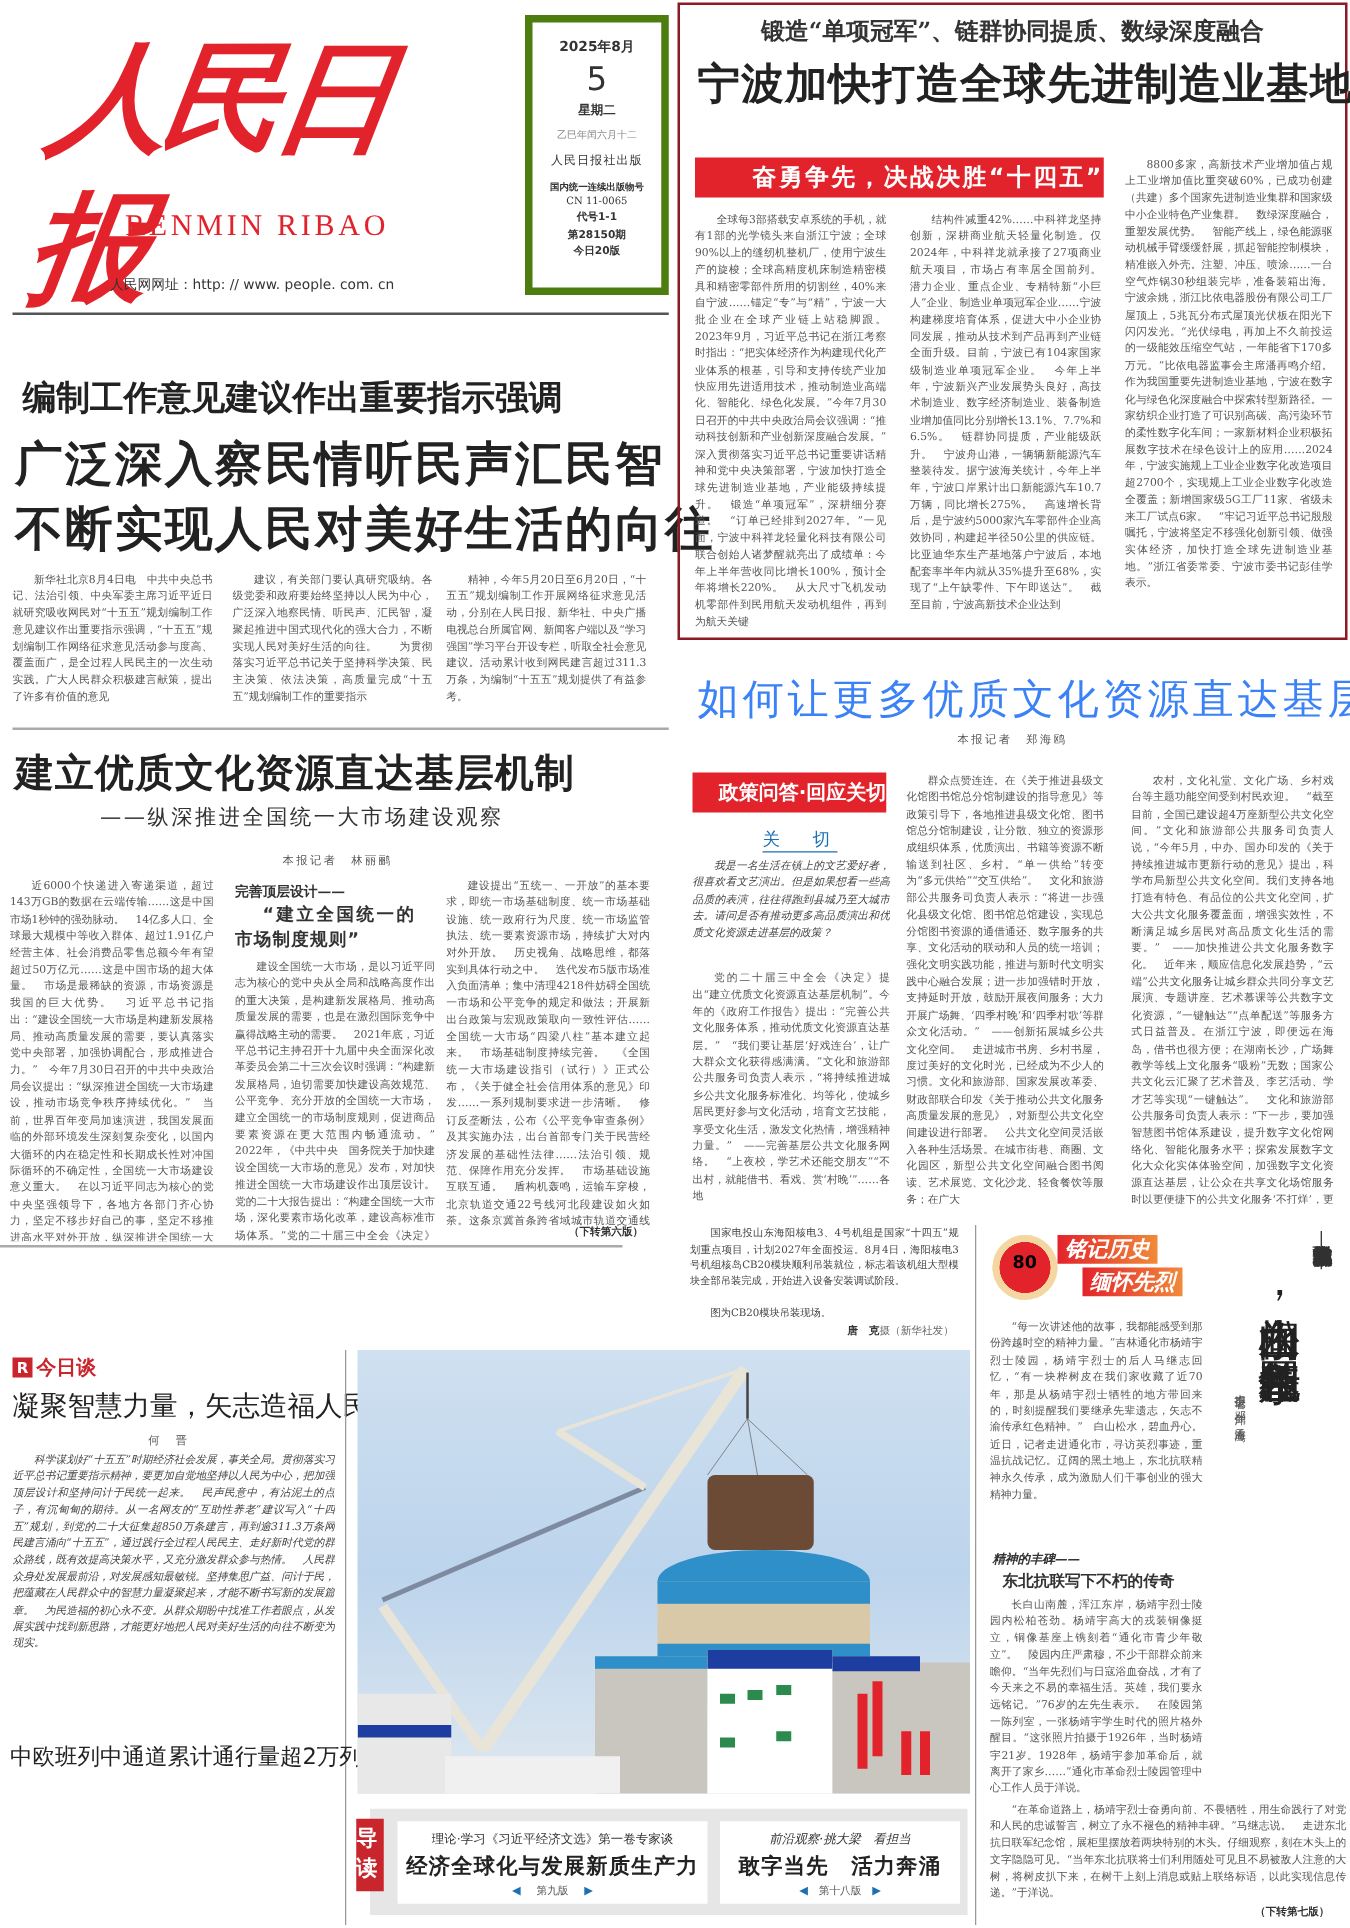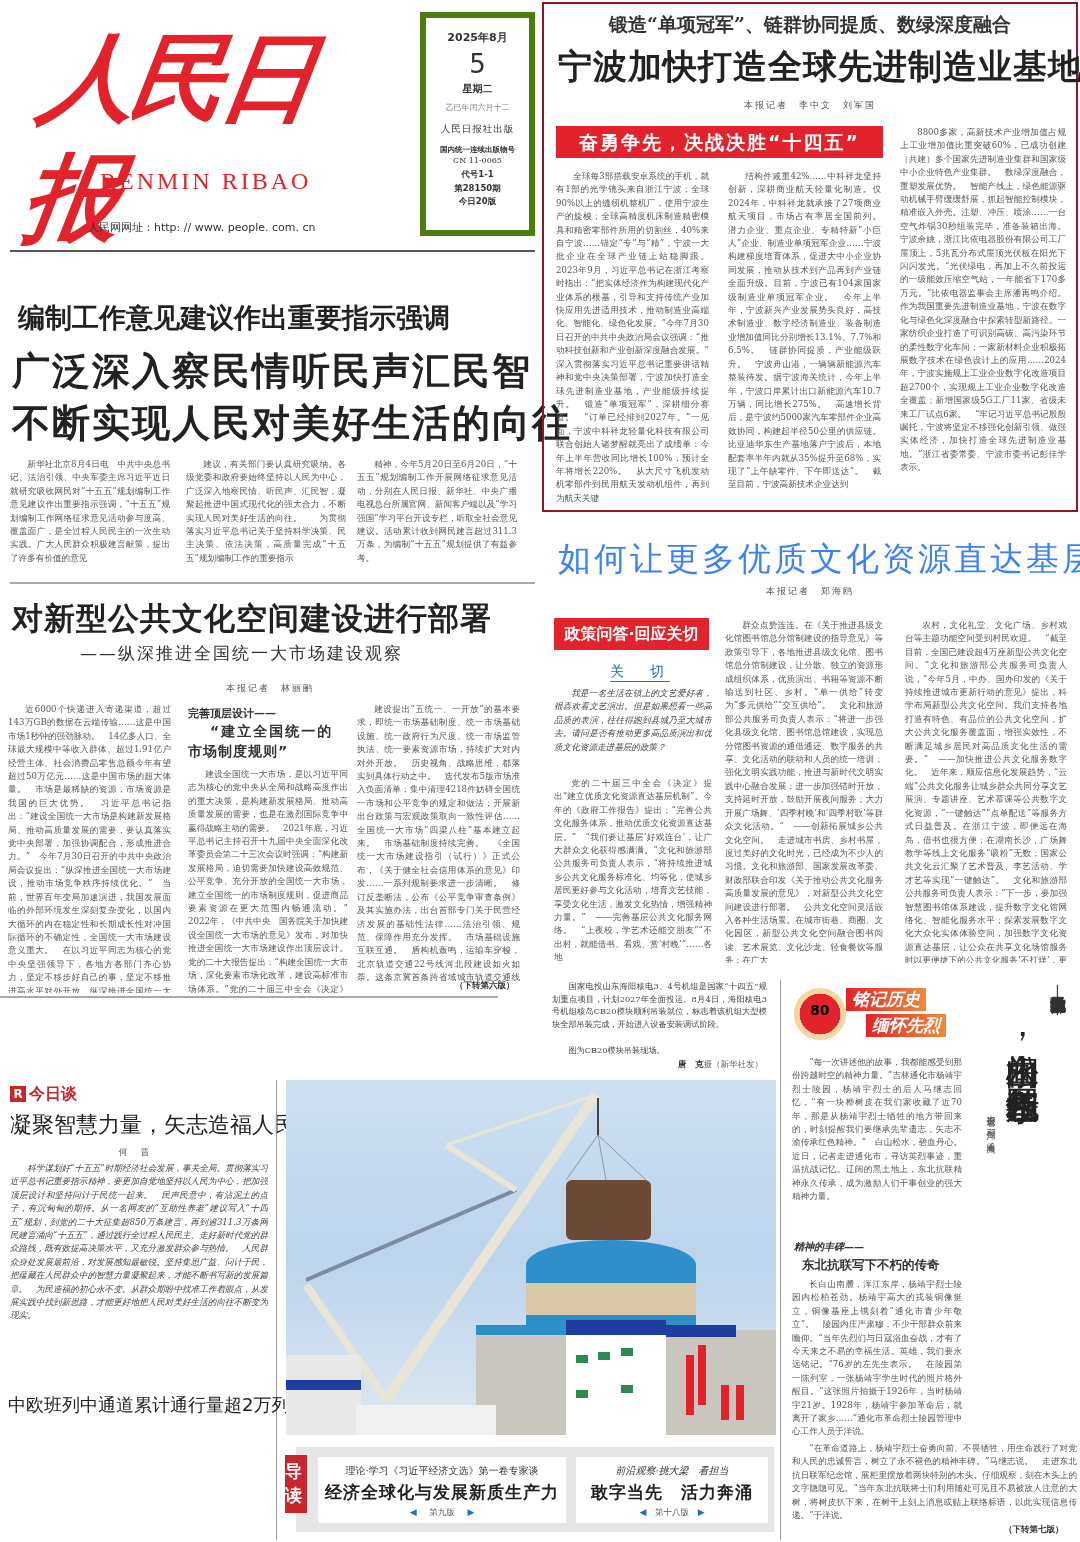--- a/index.html
+++ b/index.html
@@ -14,21 +14,21 @@
 .logo{left:40px;top:18px;width:300px;height:140px;color:#e3232b;font-family:"DejaVu Serif",serif;font-weight:bold;font-size:96px;line-height:120px;letter-spacing:-6px;font-style:italic;transform:skewX(-8deg)}
 .logo-en{left:100px;top:168px;color:#e3232b;font-size:24px;letter-spacing:3px;font-family:"Liberation Serif",serif}
 .website{left:88px;top:220px;font-size:11px;color:#333;font-family:"DejaVu Sans",sans-serif}
 .datebox{left:420px;top:12px;width:115px;height:224px;border:6px solid #4d7c0f;text-align:center;font-family:"DejaVu Sans",sans-serif;color:#333}
 .datebox div{line-height:1}
 .rule{height:2px;background:#555}
 
 .feature{left:542px;top:2px;width:536px;height:510px;border:2px solid #8b1a24}
 .kicker{font-family:"DejaVu Serif",serif;font-weight:bold;font-size:19px;color:#333;text-align:center}
 .bighead{font-family:"DejaVu Sans",sans-serif;font-weight:bold;color:#222;white-space:nowrap}
-.red-banner{background:#e3232b;color:#fff;font-family:"DejaVu Sans",sans-serif;font-weight:bold;text-align:center}
+.red-banner{background:#e3232b;color:#fff;font-family:"DejaVu Sans",sans-serif;font-weight:bold;text-align:right}
 .byline{font-size:9px;color:#555;text-align:center;letter-spacing:2px}
 .vrule{position:absolute;width:1px;background:#999}
 .hrule{position:absolute;height:2px;background:#aaa}
 .photo{overflow:hidden}
 .nav-box{background:#e6e6e6}
 .nav-item{background:#fff;position:absolute;text-align:center}
 .arrow{color:#1a6fb5;font-size:9px}
 </style>
 </head>
 <body>
@@ -58,40 +58,39 @@
   <div class="abs bighead" style="left:12px;top:136px;font-size:38px;letter-spacing:2px">不断实现人民对美好生活的向往</div>
   <div class="col body-text" style="left:10px;top:196px;width:160px;height:122px">新华社北京8月4日电　中共中央总书记、法治引领、中央军委主席习近平近日就研究吸收网民对“十五五”规划编制工作意见建议作出重要指示强调，“十五五”规划编制工作网络征求意见活动参与度高、覆盖面广，是全过程人民民主的一次生动实践。广大人民群众积极建言献策，提出了许多有价值的意见</div>
   <div class="col body-text" style="left:186px;top:196px;width:160px;height:122px">建议，有关部门要认真研究吸纳。各级党委和政府要始终坚持以人民为中心，广泛深入地察民情、听民声、汇民智，凝聚起推进中国式现代化的强大合力，不断实现人民对美好生活的向往。　　为贯彻落实习近平总书记关于坚持科学决策、民主决策、依法决策，高质量完成“十五五”规划编制工作的重要指示</div>
   <div class="col body-text" style="left:357px;top:196px;width:160px;height:122px">精神，今年5月20日至6月20日，“十五五”规划编制工作开展网络征求意见活动，分别在人民日报、新华社、中央广播电视总台所属官网、新闻客户端以及“学习强国”学习平台开设专栏，听取全社会意见建议。活动累计收到网民建言超过311.3万条，为编制“十五五”规划提供了有益参考。</div>
   <div class="hrule" style="left:10px;top:320px;width:525px"></div>
 </div>
 
 <div class="abs feature">
   <div class="abs kicker" style="left:0;top:8px;width:532px">锻造“单项冠军”、链群协同提质、数绿深度融合</div>
   <div class="abs bighead" style="left:14px;top:40px;font-size:34px;letter-spacing:1px">宁波加快打造全球先进制造业基地</div>
-  <div class="abs byline" style="left:0;top:95px;width:532px">本报记者　李中文　刘军国</div>
   <div class="abs red-banner" style="left:12px;top:122px;width:327px;height:32px;line-height:32px;font-size:19px;letter-spacing:2px">奋勇争先，决战决胜“十四五”</div>
   <div class="col body-text" style="left:12px;top:166px;width:153px;height:334px">全球每3部搭载安卓系统的手机，就有1部的光学镜头来自浙江宁波；全球90%以上的缝纫机整机厂，使用宁波生产的旋梭；全球高精度机床制造精密模具和精密零部件所用的切割丝，40%来自宁波……锚定“专”与“精”，宁波一大批企业在全球产业链上站稳脚跟。　2023年9月，习近平总书记在浙江考察时指出：“把实体经济作为构建现代化产业体系的根基，引导和支持传统产业加快应用先进适用技术，推动制造业高端化、智能化、绿色化发展。”今年7月30日召开的中共中央政治局会议强调：“推动科技创新和产业创新深度融合发展。”　深入贯彻落实习近平总书记重要讲话精神和党中央决策部署，宁波加快打造全球先进制造业基地，产业能级持续提升。　锻造“单项冠军”，深耕细分赛道。　“订单已经排到2027年。”一见面，宁波中科祥龙轻量化科技有限公司联合创始人诸梦醒就亮出了成绩单：今年上半年营收同比增长100%，预计全年将增长220%。　从大尺寸飞机发动机零部件到民用航天发动机组件，再到为航天关键</div>
   <div class="col body-text" style="left:184px;top:166px;width:153px;height:334px">结构件减重42%……中科祥龙坚持创新，深耕商业航天轻量化制造。仅2024年，中科祥龙就承接了27项商业航天项目，市场占有率居全国前列。　潜力企业、重点企业、专精特新“小巨人”企业、制造业单项冠军企业……宁波构建梯度培育体系，促进大中小企业协同发展，推动从技术到产品再到产业链全面升级。目前，宁波已有104家国家级制造业单项冠军企业。　今年上半年，宁波新兴产业发展势头良好，高技术制造业、数字经济制造业、装备制造业增加值同比分别增长13.1%、7.7%和6.5%。　链群协同提质，产业能级跃升。　宁波舟山港，一辆辆新能源汽车整装待发。据宁波海关统计，今年上半年，宁波口岸累计出口新能源汽车10.7万辆，同比增长275%。　高速增长背后，是宁波约5000家汽车零部件企业高效协同，构建起半径50公里的供应链。比亚迪华东生产基地落户宁波后，本地配套率半年内就从35%提升至68%，实现了“上午缺零件、下午即送达”。　截至目前，宁波高新技术企业达到</div>
   <div class="col body-text" style="left:356px;top:122px;width:166px;height:378px">8800多家，高新技术产业增加值占规上工业增加值比重突破60%，已成功创建（共建）多个国家先进制造业集群和国家级中小企业特色产业集群。　数绿深度融合，重塑发展优势。　智能产线上，绿色能源驱动机械手臂缓缓舒展，抓起智能控制模块，精准嵌入外壳。注塑、冲压、喷涂……一台空气炸锅30秒组装完毕，准备装箱出海。　宁波余姚，浙江比依电器股份有限公司工厂屋顶上，5兆瓦分布式屋顶光伏板在阳光下闪闪发光。“光伏绿电，再加上不久前投运的一级能效压缩空气站，一年能省下170多万元。”比依电器监事会主席潘再鸣介绍。　作为我国重要先进制造业基地，宁波在数字化与绿色化深度融合中探索转型新路径。一家纺织企业打造了可识别高碳、高污染环节的柔性数字化车间；一家新材料企业积极拓展数字技术在绿色设计上的应用……2024年，宁波实施规上工业企业数字化改造项目超2700个，实现规上工业企业数字化改造全覆盖；新增国家级5G工厂11家、省级未来工厂试点6家。　“牢记习近平总书记殷殷嘱托，宁波将坚定不移强化创新引领、做强实体经济，加快打造全球先进制造业基地。”浙江省委常委、宁波市委书记彭佳学表示。</div>
 </div>
 
 <div class="abs" style="left:540px;top:515px;width:540px;height:455px">
   <div class="abs serif" style="left:18px;top:22px;font-size:33px;letter-spacing:3px;color:#3b82f6;white-space:nowrap">如何让更多优质文化资源直达基层？</div>
   <div class="abs byline" style="left:0;top:70px;width:540px">本报记者　郑海鸥</div>
   <div class="abs red-banner" style="left:14px;top:103px;width:155px;height:32px;line-height:32px;font-size:16px">政策问答·回应关切</div>
   <div class="abs sans" style="left:70px;top:148px;font-size:14px;color:#1a6fb5;border-bottom:1px solid #1a6fb5;letter-spacing:6px">关　切</div>
   <div class="col body-text" style="left:14px;top:172px;width:158px;height:80px;color:#444;font-style:italic">我是一名生活在镇上的文艺爱好者，很喜欢看文艺演出。但是如果想看一些高品质的表演，往往得跑到县城乃至大城市去。请问是否有推动更多高品质演出和优质文化资源走进基层的政策？</div>
   <div class="col body-text" style="left:14px;top:262px;width:158px;height:186px">党的二十届三中全会《决定》提出“建立优质文化资源直达基层机制”。今年的《政府工作报告》提出：“完善公共文化服务体系，推动优质文化资源直达基层。”　“我们要让基层‘好戏连台’，让广大群众文化获得感满满。”文化和旅游部公共服务司负责人表示，“将持续推进城乡公共文化服务标准化、均等化，使城乡居民更好参与文化活动，培育文艺技能，享受文化生活，激发文化热情，增强精神力量。”　——完善基层公共文化服务网络。　“上夜校，学艺术还能交朋友”“不出村，就能借书、看戏、赏‘村晚’”……各地</div>
   <div class="col body-text" style="left:185px;top:104px;width:158px;height:344px">群众点赞连连。在《关于推进县级文化馆图书馆总分馆制建设的指导意见》等政策引导下，各地推进县级文化馆、图书馆总分馆制建设，让分散、独立的资源形成组织体系，优质演出、书籍等资源不断输送到社区、乡村。“单一供给”转变为“多元供给”“交互供给”。　文化和旅游部公共服务司负责人表示：“将进一步强化县级文化馆、图书馆总馆建设，实现总分馆图书资源的通借通还、数字服务的共享、文化活动的联动和人员的统一培训；强化文明实践功能，推进与新时代文明实践中心融合发展；进一步加强错时开放，支持延时开放，鼓励开展夜间服务；大力开展广场舞、‘四季村晚’和‘四季村歌’等群众文化活动。”　——创新拓展城乡公共文化空间。　走进城市书房、乡村书屋，度过美好的文化时光，已经成为不少人的习惯。文化和旅游部、国家发展改革委、财政部联合印发《关于推动公共文化服务高质量发展的意见》，对新型公共文化空间建设进行部署。　公共文化空间灵活嵌入各种生活场景。在城市街巷、商圈、文化园区，新型公共文化空间融合图书阅读、艺术展览、文化沙龙、轻食餐饮等服务；在广大</div>
   <div class="col body-text" style="left:365px;top:104px;width:162px;height:344px">农村，文化礼堂、文化广场、乡村戏台等主题功能空间受到村民欢迎。　“截至目前，全国已建设超4万座新型公共文化空间。”文化和旅游部公共服务司负责人说，“今年5月，中办、国办印发的《关于持续推进城市更新行动的意见》提出，科学布局新型公共文化空间。我们支持各地打造有特色、有品位的公共文化空间，扩大公共文化服务覆盖面，增强实效性，不断满足城乡居民对高品质文化生活的需要。”　——加快推进公共文化服务数字化。　近年来，顺应信息化发展趋势，“云端”公共文化服务让城乡群众共同分享文艺展演、专题讲座、艺术慕课等公共数字文化资源，“一键触达”“点单配送”等服务方式日益普及。在浙江宁波，即便远在海岛，借书也很方便；在湖南长沙，广场舞教学等线上文化服务“吸粉”无数；国家公共文化云汇聚了艺术普及、李艺活动、学才艺等实现“一键触达”。　文化和旅游部公共服务司负责人表示：“下一步，要加强智慧图书馆体系建设，提升数字文化馆网络化、智能化服务水平；探索发展数字文化大众化实体体验空间，加强数字文化资源直达基层，让公众在共享文化场馆服务时以更便捷下的公共文化服务‘不打烊’，更精彩。”</div>
 </div>
 
 <div class="abs" style="left:0;top:588px;width:540px;height:410px">
-  <div class="abs bighead" style="left:12px;top:10px;font-size:31px;letter-spacing:1px">对新型公共文化空间建设进行部署</div>
+  <div class="abs bighead" style="left:12px;top:10px;font-size:31px;letter-spacing:1px">建立优质文化资源直达基层机制</div>
   <div class="abs sans" style="left:80px;top:54px;font-size:17px;letter-spacing:2px;color:#333">——纵深推进全国统一大市场建设观察</div>
   <div class="abs byline" style="left:0;top:94px;width:540px">本报记者　林丽鹂</div>
   <div class="col body-text" style="left:8px;top:115px;width:163px;height:290px">近6000个快递进入寄递渠道，超过143万GB的数据在云端传输……这是中国市场1秒钟的强劲脉动。　14亿多人口、全球最大规模中等收入群体、超过1.91亿户经营主体、社会消费品零售总额今年有望超过50万亿元……这是中国市场的超大体量。　市场是最稀缺的资源，市场资源是我国的巨大优势。　习近平总书记指出：“建设全国统一大市场是构建新发展格局、推动高质量发展的需要，要认真落实党中央部署，加强协调配合，形成推进合力。”　今年7月30日召开的中共中央政治局会议提出：“纵深推进全国统一大市场建设，推动市场竞争秩序持续优化。”　当前，世界百年变局加速演进，我国发展面临的外部环境发生深刻复杂变化，以国内大循环的内在稳定性和长期成长性对冲国际循环的不确定性，全国统一大市场建设意义重大。　在以习近平同志为核心的党中央坚强领导下，各地方各部门齐心协力，坚定不移步好自己的事，坚定不移推进高水平对外开放，纵深推进全国统一大市场建设，筑牢和建新发展格局的基础支撑，把主动权牢牢掌握在自己手中。</div>
   <div class="abs serif" style="left:188px;top:118px;font-size:11px;font-weight:bold;color:#333">完善顶层设计——</div>
   <div class="abs sans" style="left:210px;top:135px;font-size:14px;font-weight:bold;letter-spacing:2px;color:#333">“建立全国统一的</div>
   <div class="abs sans" style="left:188px;top:155px;font-size:14px;font-weight:bold;letter-spacing:1px;color:#333">市场制度规则”</div>
   <div class="col body-text" style="left:188px;top:180px;width:160px;height:225px">建设全国统一大市场，是以习近平同志为核心的党中央从全局和战略高度作出的重大决策，是构建新发展格局、推动高质量发展的需要，也是在激烈国际竞争中赢得战略主动的需要。　2021年底，习近平总书记主持召开十九届中央全面深化改革委员会第二十三次会议时强调：“构建新发展格局，迫切需要加快建设高效规范、公平竞争、充分开放的全国统一大市场，建立全国统一的市场制度规则，促进商品要素资源在更大范围内畅通流动。”　2022年，《中共中央　国务院关于加快建设全国统一大市场的意见》发布，对加快推进全国统一大市场建设作出顶层设计。　党的二十大报告提出：“构建全国统一大市场，深化要素市场化改革，建设高标准市场体系。”党的二十届三中全会《决定》对“构建全国统一大市场”作出部署。　今年7月1日召开的中央财经委员会第六次会议，就纵深推进全国统一大市场</div>
   <div class="col body-text" style="left:357px;top:115px;width:163px;height:278px">建设提出“五统一、一开放”的基本要求，即统一市场基础制度、统一市场基础设施、统一政府行为尺度、统一市场监管执法、统一要素资源市场，持续扩大对内对外开放。　历史视角、战略思维，都落实到具体行动之中。　迭代发布5版市场准入负面清单；集中清理4218件妨碍全国统一市场和公平竞争的规定和做法；开展新出台政策与宏观政策取向一致性评估……全国统一大市场“四梁八柱”基本建立起来。　市场基础制度持续完善。　《全国统一大市场建设指引（试行）》正式公布，《关于健全社会信用体系的意见》印发……一系列规制要求进一步清晰。　修订反垄断法，公布《公平竞争审查条例》及其实施办法，出台首部专门关于民营经济发展的基础性法律……法治引领、规范、保障作用充分发挥。　市场基础设施互联互通。　盾构机轰鸣，运输车穿梭，北京轨道交通22号线河北段建设如火如荼。这条京冀首条跨省域城市轨道交通线路通车后，燕郊至北京城市副中心仅需9分钟。</div>
   <div class="abs sans" style="left:455px;top:392px;font-size:8.5px;font-weight:bold;color:#333">（下转第六版）</div>
   <div class="hrule" style="left:0;top:408px;width:498px"></div>

